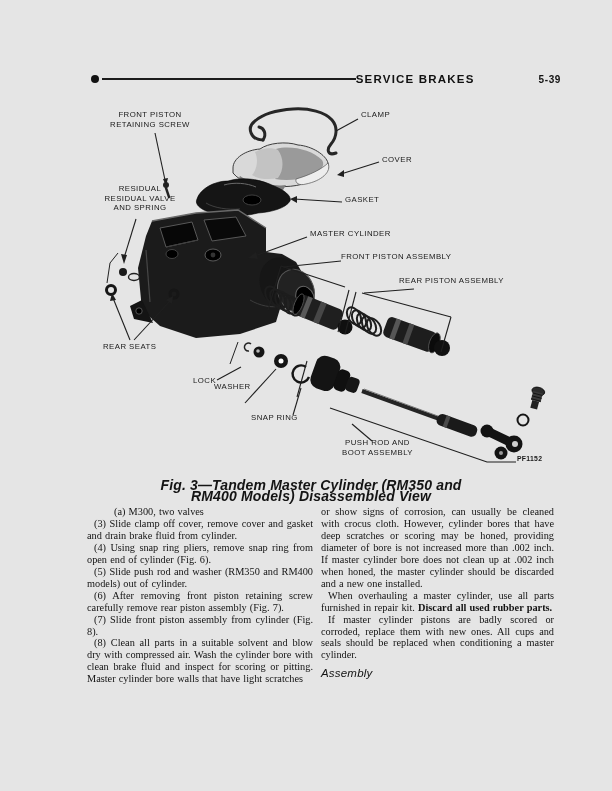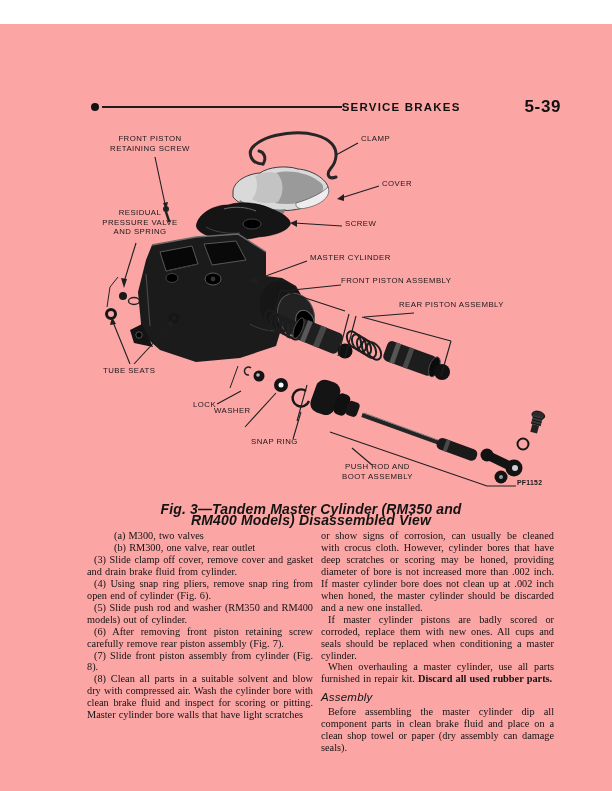--- a/index.html
+++ b/index.html
@@ -1,25 +1,25 @@
 <!DOCTYPE html>
 <html><head>
 <meta charset="utf-8">
 <style>
   html,body{margin:0;padding:0;}
   body{width:612px;height:791px;background:#ffffff;position:relative;
        font-family:"Liberation Sans",sans-serif;color:#141414;}
-  .page{position:absolute;inset:0;background:#fca5a5;overflow:hidden;margin-top:24px;}
+  .page{position:absolute;inset:0;background:#e5e5e5;overflow:hidden;}
 
   
   .header{position:absolute;left:91px;right:51px;top:73px;display:flex;align-items:center;}
   .header .dot{width:8px;height:8px;border-radius:50%;background:#121212;flex:0 0 auto;}
   .header .rule{flex:1 1 auto;height:2.4px;background:#1c1c1c;margin-left:3px;}
   .header .title{font-weight:bold;font-size:11.5px;letter-spacing:1.2px;white-space:nowrap;color:#111;}
-  .header .pageno{font-weight:bold;font-size:17px;letter-spacing:0.6px;margin-left:17px;color:#111;padding-left:47px;}
+  .header .pageno{font-weight:bold;font-size:10px;letter-spacing:0.6px;margin-left:17px;color:#111;padding-left:47px;}
 
   
   .fig-label{position:absolute;font-size:7.8px;font-weight:normal;letter-spacing:0.45px;
              color:#181818;line-height:9.5px;white-space:nowrap;}
   .fig-label.center{text-align:center;white-space:normal;}
   .photo-code{position:absolute;font-size:6.8px;font-weight:bold;letter-spacing:0.3px;color:#181818;}
 
   
   .caption{position:absolute;left:95px;width:432px;top:480px;text-align:center;
            font-style:italic;font-weight:bold;font-size:14px;line-height:10.6px;
@@ -223,56 +223,54 @@
   </svg>
 
   <div class="fig-label center" style="left:110px;top:110px;width:80px;">
     <div>FRONT PISTON</div>
     <div>RETAINING SCREW</div>
   </div>
   <div class="fig-label" style="left:361px;top:110px;">CLAMP</div>
   <div class="fig-label" style="left:382px;top:155px;">COVER</div>
   <div class="fig-label center" style="left:100px;top:184px;width:80px;">
     <div>RESIDUAL</div>
-    <div>PRESSURE VALVE</div>
+    <div>RESIDUAL VALVE</div>
     <div>AND SPRING</div>
   </div>
-  <div class="fig-label" style="left:345px;top:195px;">SCREW</div>
+  <div class="fig-label" style="left:345px;top:195px;">GASKET</div>
   <div class="fig-label" style="left:310px;top:229px;">MASTER CYLINDER</div>
   <div class="fig-label" style="left:341px;top:252px;">FRONT PISTON ASSEMBLY</div>
   <div class="fig-label" style="left:399px;top:276px;">REAR PISTON ASSEMBLY</div>
-  <div class="fig-label" style="left:103px;top:342px;">TUBE SEATS</div>
+  <div class="fig-label" style="left:103px;top:342px;">REAR SEATS</div>
   <div class="fig-label" style="left:193px;top:376px;">LOCK</div>
   <div class="fig-label" style="left:214px;top:382px;">WASHER</div>
   <div class="fig-label" style="left:251px;top:413px;">SNAP RING</div>
   <div class="fig-label center" style="left:330px;top:438px;width:95px;">
     <div>PUSH ROD AND</div>
     <div>BOOT ASSEMBLY</div>
   </div>
   <div class="photo-code" style="left:517px;top:455px;">PF1152</div>
 
   <div class="caption">
     <div>Fig. 3—Tandem Master Cylinder (RM350 and</div>
     <div>RM400 Models) Disassembled View</div>
   </div>
 
   <div class="col" id="col-left">
     <div class="para letter">(a) M300, two valves</div>
-    <div class="para letter">(b) RM300, one valve, rear outlet</div>
     <div class="para">(3) Slide clamp off cover, remove cover and gasket and drain brake fluid from cylinder.</div>
     <div class="para">(4) Using snap ring pliers, remove snap ring from open end of cylinder (Fig. 6).</div>
     <div class="para">(5) Slide push rod and washer (RM350 and RM400 models) out of cylinder.</div>
     <div class="para">(6) After removing front piston retaining screw carefully remove rear piston assembly (Fig. 7).</div>
     <div class="para">(7) Slide front piston assembly from cylinder (Fig. 8).</div>
     <div class="para">(8) Clean all parts in a suitable solvent and blow dry with compressed air. Wash the cylinder bore with clean brake fluid and inspect for scoring or pitting. Master cylinder bore walls that have light scratches</div>
   </div>
 
   <div class="col" id="col-right">
     <div class="para noindent">or show signs of corrosion, can usually be cleaned with crocus cloth. However, cylinder bores that have deep scratches or scoring may be honed, providing diameter of bore is not increased more than .002 inch. If master cylinder bore does not clean up at .002 inch when honed, the master cylinder should be discarded and a new one installed.</div>
-    <div class="para">If master cylinder pistons are badly scored or corroded, replace them with new ones. All cups and seals should be replaced when conditioning a master cylinder.</div>
     <div class="para">
       <span>When overhauling a master cylinder, use all parts furnished in repair kit. </span><b>Discard all used rubber parts.</b>
     </div>
+    <div class="para">If master cylinder pistons are badly scored or corroded, replace them with new ones. All cups and seals should be replaced when conditioning a master cylinder.</div>
     <div class="heading">Assembly</div>
-    <div class="para">Before assembling the master cylinder dip all component parts in clean brake fluid and place on a clean shop towel or paper (dry assembly can damage seals).</div>
   </div>
 
 </div>
 
 </body></html>

